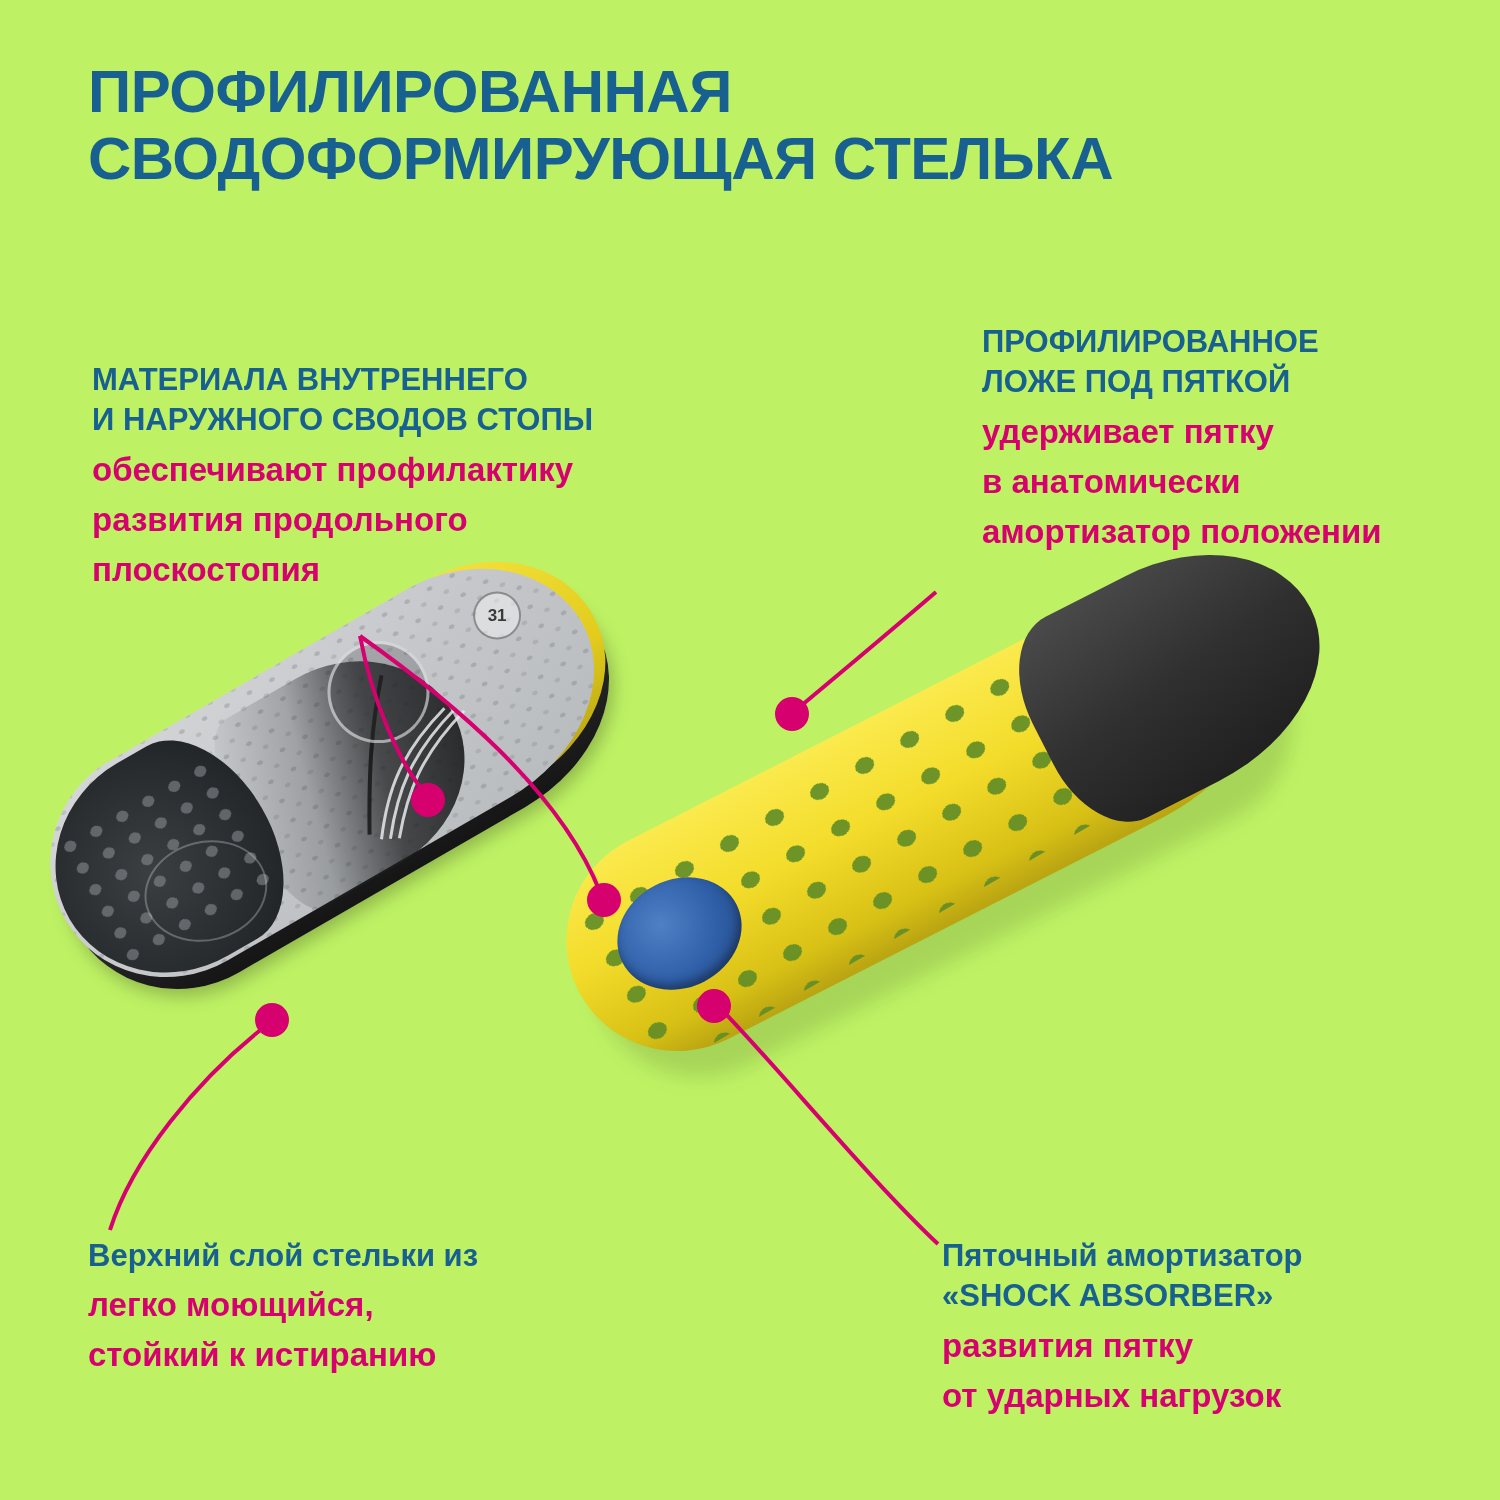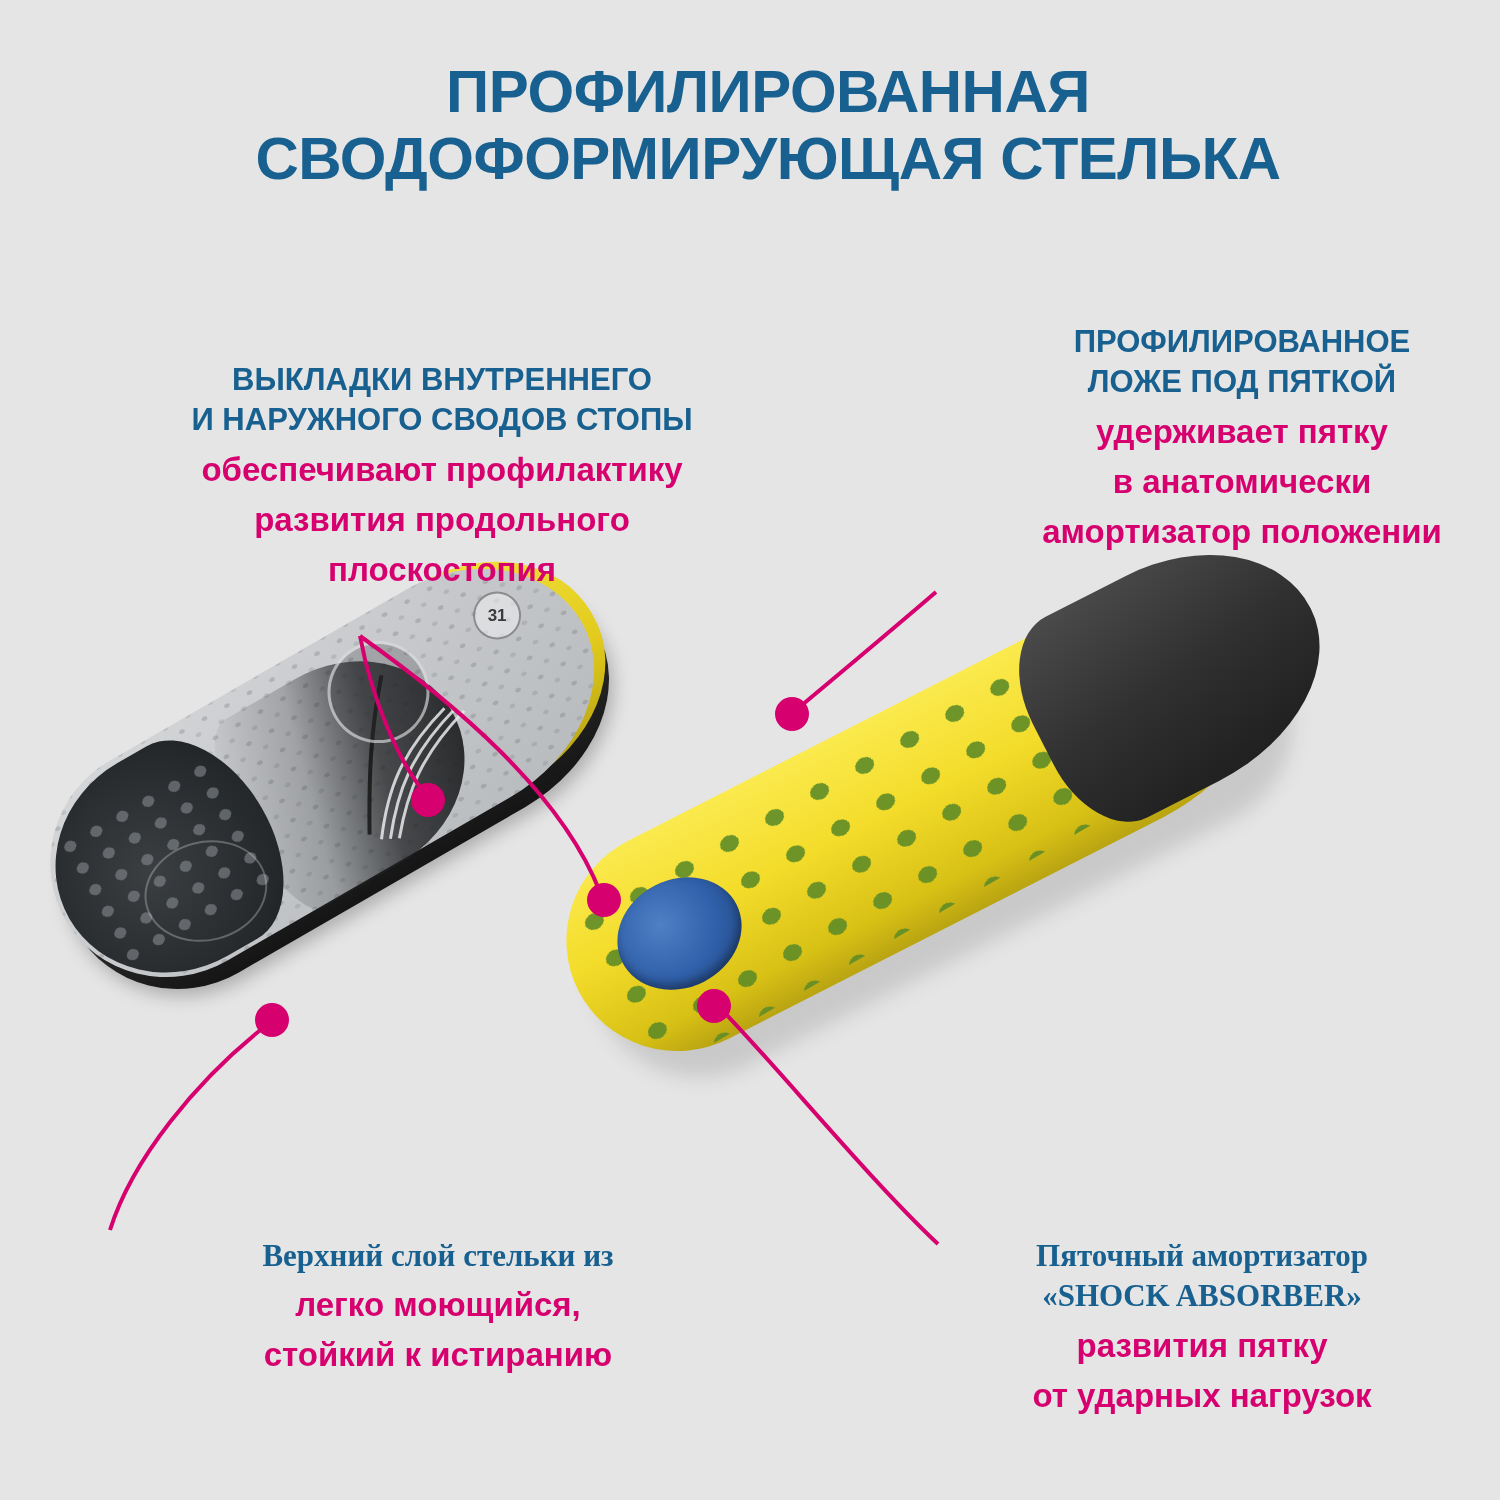--- a/index.html
+++ b/index.html
@@ -4,24 +4,23 @@
 <style>
   html, body {
     margin: 0;
     padding: 0;
     background: #ffffff;
   }
   #page {
     position: relative;
     width: 1500px;
     height: 1500px;
-    background: #e5e5e5;
+    background: #bef264;
     overflow: hidden;
     font-family: "Liberation Sans", sans-serif;
-    text-align: center;
   }
 
   
   #title {
     position: absolute;
     left: 88px;
     top: 58px;
     width: 1360px;
     color: #17608f;
     font-size: 60px;
@@ -39,21 +38,21 @@
     line-height: 1.30;
     letter-spacing: 0px;
   }
   .sub {
     color: #d6006e;
     font-weight: bold;
     font-size: 33px;
     line-height: 1.52;
     margin-top: 4px;
   }
-  .head.mixed { font-size: 31px; font-family: Liberation Serif, serif; }
+  .head.mixed { font-size: 31px; }
 
   #c-arch   { left: 92px;  top: 360px;  width: 700px; }
   #c-heel   { left: 942px; top: 322px;  width: 520px; margin-left: 40px; }
   #c-top    { left: 88px;  top: 1236px; width: 700px; }
   #c-shock  { left: 942px; top: 1236px; width: 520px; }
 
   
   #photo {
     position: absolute;
     left: 0; top: 600px;
@@ -287,21 +286,21 @@
       <circle cx="428" cy="800" r="17"></circle>
       <circle cx="604" cy="900" r="17"></circle>
       <circle cx="792" cy="714" r="17"></circle>
       <circle cx="272" cy="1020" r="17"></circle>
       <circle cx="714" cy="1006" r="17"></circle>
     </g>
   </svg>
 
   <div class="callout" id="c-arch">
     <div class="head">
-      <div>ВЫКЛАДКИ ВНУТРЕННЕГО</div>
+      <div>МАТЕРИАЛА ВНУТРЕННЕГО</div>
       <div>И НАРУЖНОГО СВОДОВ СТОПЫ</div>
     </div>
     <div class="sub">
       <div>обеспечивают профилактику</div>
       <div>развития продольного</div>
       <div>плоскостопия</div>
     </div>
   </div>
 
   <div class="callout" id="c-heel">

